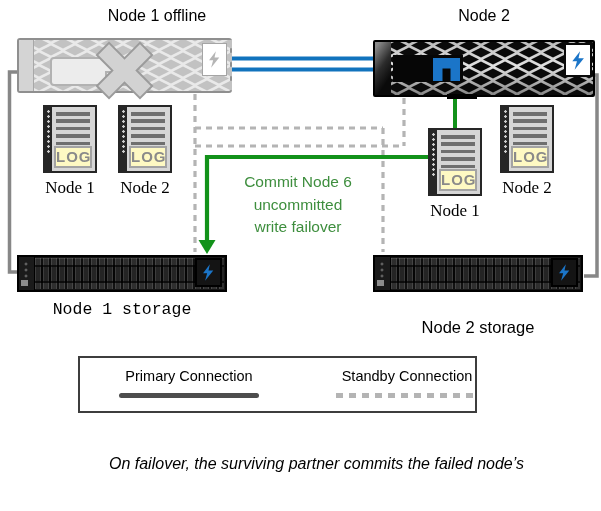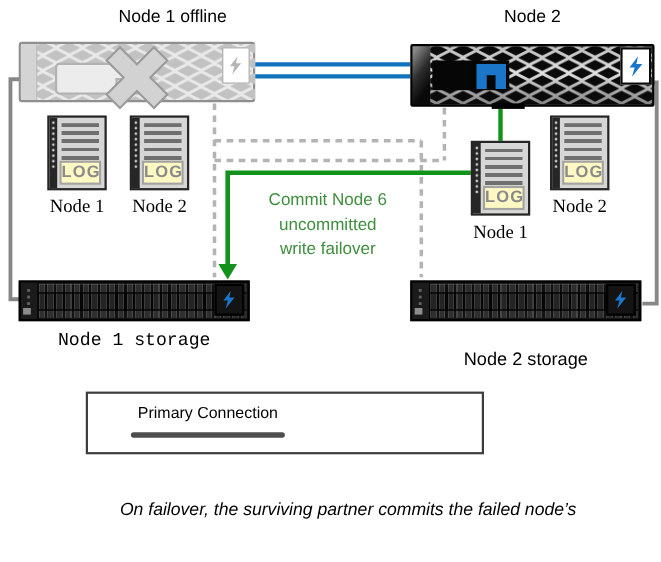--- a/index.html
+++ b/index.html
@@ -52,21 +52,21 @@
     background:repeating-linear-gradient(90deg,#050505 0 1px,#3d3d3d 1px 2px,#242424 2px 6px,#3d3d3d 6px 7px,#050505 7px 8px);}
   .drives::before{content:"";position:absolute;inset:0;
     background:linear-gradient(180deg,rgba(255,255,255,.14) 0 1px,rgba(255,255,255,.04) 1px 7px,rgba(0,0,0,.65) 7px 9px,transparent 9px 23px,rgba(0,0,0,.65) 23px 25px,rgba(255,255,255,.05) 25px 31px);}
   .end-cap{position:absolute;left:0;top:0;bottom:0;width:15px;background:#1b1b1b;border-right:1px solid #000;}
   .end-cap-dots{position:absolute;left:3px;top:4px;width:8px;height:22px;
     background-image:radial-gradient(circle,#606060 1.3px,transparent 1.7px);background-size:8px 6px;}
   .end-cap-sq{position:absolute;left:2px;bottom:4px;width:7px;height:6px;background:#8d8d8d;}
 
   
   .annotation{color:var(--c-green-text,#3e8e3e);font-size:15.5px;line-height:22.5px;}
-  .legend-box{position:absolute;left:78px;top:356px;width:362px;height:57px;border:2px solid #3d3d3d;box-sizing:border-box;background:#fff;}
+  .legend-box{position:absolute;left:78px;top:356px;width:399px;height:57px;border:2px solid #3d3d3d;box-sizing:border-box;background:#fff;}
   .legend-item{position:absolute;top:10px;width:180px;display:flex;flex-direction:column;align-items:center;gap:9px;}
   .legend-label{font-size:14.5px;line-height:16px;color:#000;}
   .legend-line-solid{width:140px;height:5px;border-radius:2.5px;background:var(--c-legend-solid,#4d4d4d);}
   .legend-line-dashed{width:142px;height:4.5px;
     background:repeating-linear-gradient(90deg,var(--c-dash,#b4b4b4) 0 7px,transparent 7px 13px);}
   .caption{font-style:italic;font-size:16px;line-height:22px;color:#000;margin-left:16px;}
   svg{display:block;}
 </style>
 </head>
 <body>
@@ -223,19 +223,23 @@
   </div>
 
   <div class="abs ctr storage-label" style="left:22px;top:301px;width:200px;font-family:Liberation Mono, monospace;">Node 1 storage</div>
   <div class="abs ctr storage-label" style="left:378px;top:318px;width:200px;">Node 2 storage</div>
 
   <div class="legend-box">
     <div class="legend-item" style="left:19px;">
       <div class="legend-label">Primary Connection</div>
       <div class="legend-line-solid"></div>
     </div>
+    <div class="legend-item" style="left:237px;">
+      <div class="legend-label">Standby Connection</div>
+      <div class="legend-line-dashed"></div>
+    </div>
   </div>
 
   <div class="abs ctr caption" style="left:0;top:453px;width:601px;">
     <div>On failover, the surviving partner commits the failed node’s</div>
   </div>
 
 </div>
 
 </body></html>

